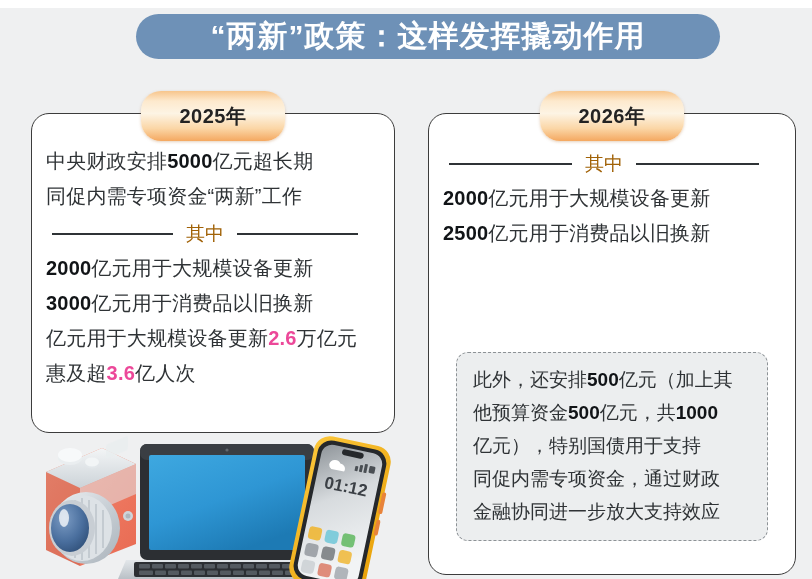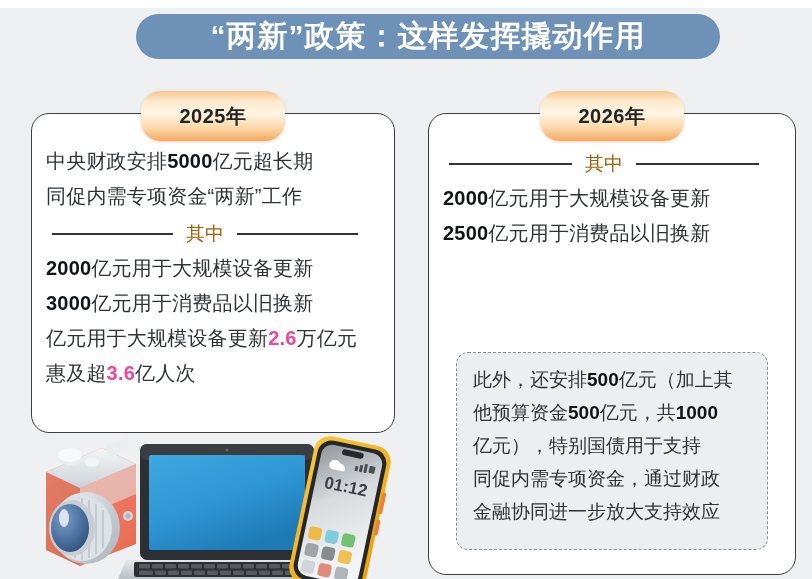--- a/index.html
+++ b/index.html
@@ -143,21 +143,21 @@
   
   .note-box {
     position: absolute;
     left: 27px;
     top: 238px;
     width: 312px;
     box-sizing: border-box;
     background: #eceeef;
     border: 1.6px dashed #8d9296;
     border-radius: 12px;
-    padding: 10px 16px 21px 16px;
+    padding: 10px 16px 12px 16px;
   }
   .note-line {
     font-size: 19px;
     color: #2f3336;
     line-height: 33px;
     white-space: nowrap;
     text-align: left;
   }
   .note-line b {
     font-weight: bold;

